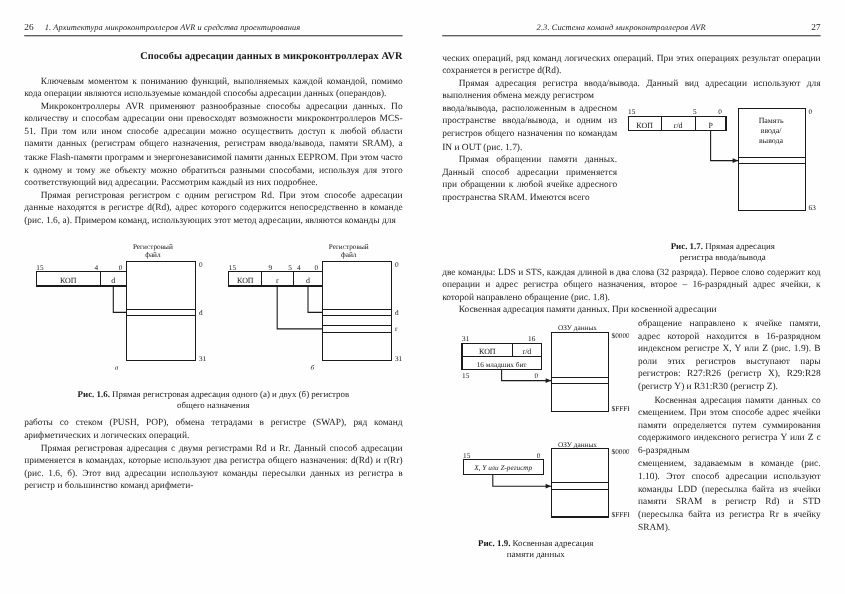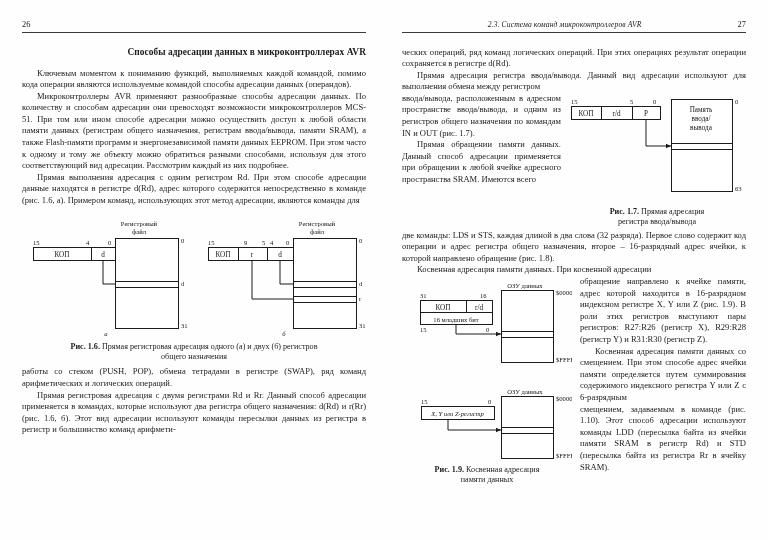--- a/index.html
+++ b/index.html
@@ -84,21 +84,21 @@
     float: left;
     margin: 3px 8px 2px 0;
   }
   .clearfix::after { content: ""; display: block; clear: both; }
 
   
   .figcap {
     font-size: 8.1px;
     text-align: center;
     line-height: 10.4px;
-    margin-top: 6px;
+    margin-top: 18px;
   }
   .figcap b { font-weight: bold; }
   .fig-block { margin: 9px 0 4px 0; }
 
   svg { display: block; }
   svg text {
     font-family: "Liberation Serif", "DejaVu Serif", serif;
     fill: #151515;
   }
   .t65 { font-size: 6.6px; }
@@ -120,27 +120,28 @@
 </style>
 </head>
 <body>
 
 <div class="spread">
 
   <div class="page page-left">
 
     <div class="runhead left">
       <span class="folio">26</span>
+      <span class="rh-text">1. Архитектура микроконтроллеров AVR и средства проектирования</span>
     </div>
 
     <h1 class="section-title">Способы адресации данных в микроконтроллерах AVR</h1>
 
     <p class="body">Ключевым моментом к пониманию функций, выполняемых каждой командой, помимо кода операции являются используемые командой способы адресации данных (операндов).</p>
     <p class="body">Микроконтроллеры AVR применяют разнообразные способы адресации данных. По количеству и способам адресации они превосходят возможности микроконтроллеров MCS-51. При том или ином способе адресации можно осуществить доступ к любой области памяти данных (регистрам общего назначения, регистрам ввода/вывода, памяти SRAM), а также Flash-памяти программ и энергонезависимой памяти данных EEPROM. При этом часто к одному и тому же объекту можно обратиться разными способами, используя для этого соответствующий вид адресации. Рассмотрим каждый из них подробнее.</p>
-    <p class="body"><span class="it">Прямая выполнения адресация с одним регистром Rd.</span><span> При этом способе адресации данные находятся в регистре d(Rd), адрес которого содержится непосредственно в команде (рис. 1.6, а). Примером команд, использующих этот метод адресации, являются команды для</span></p>
+    <p class="body"><span class="it">Прямая регистровая регистром с одним регистром Rd.</span><span> При этом способе адресации данные находятся в регистре d(Rd), адрес которого содержится непосредственно в команде (рис. 1.6, а). Примером команд, использующих этот метод адресации, являются команды для</span></p>
 
     <div class="fig-block">
       <svg width="344" height="120" viewBox="0 0 344 120">
 
         <g>
 
           <text class="t65" x="117" y="10" text-anchor="middle">Регистровый</text>
           <text class="t65" x="117" y="18" text-anchor="middle">файл</text>
 
           <text class="t65" x="11" y="29">15</text>

